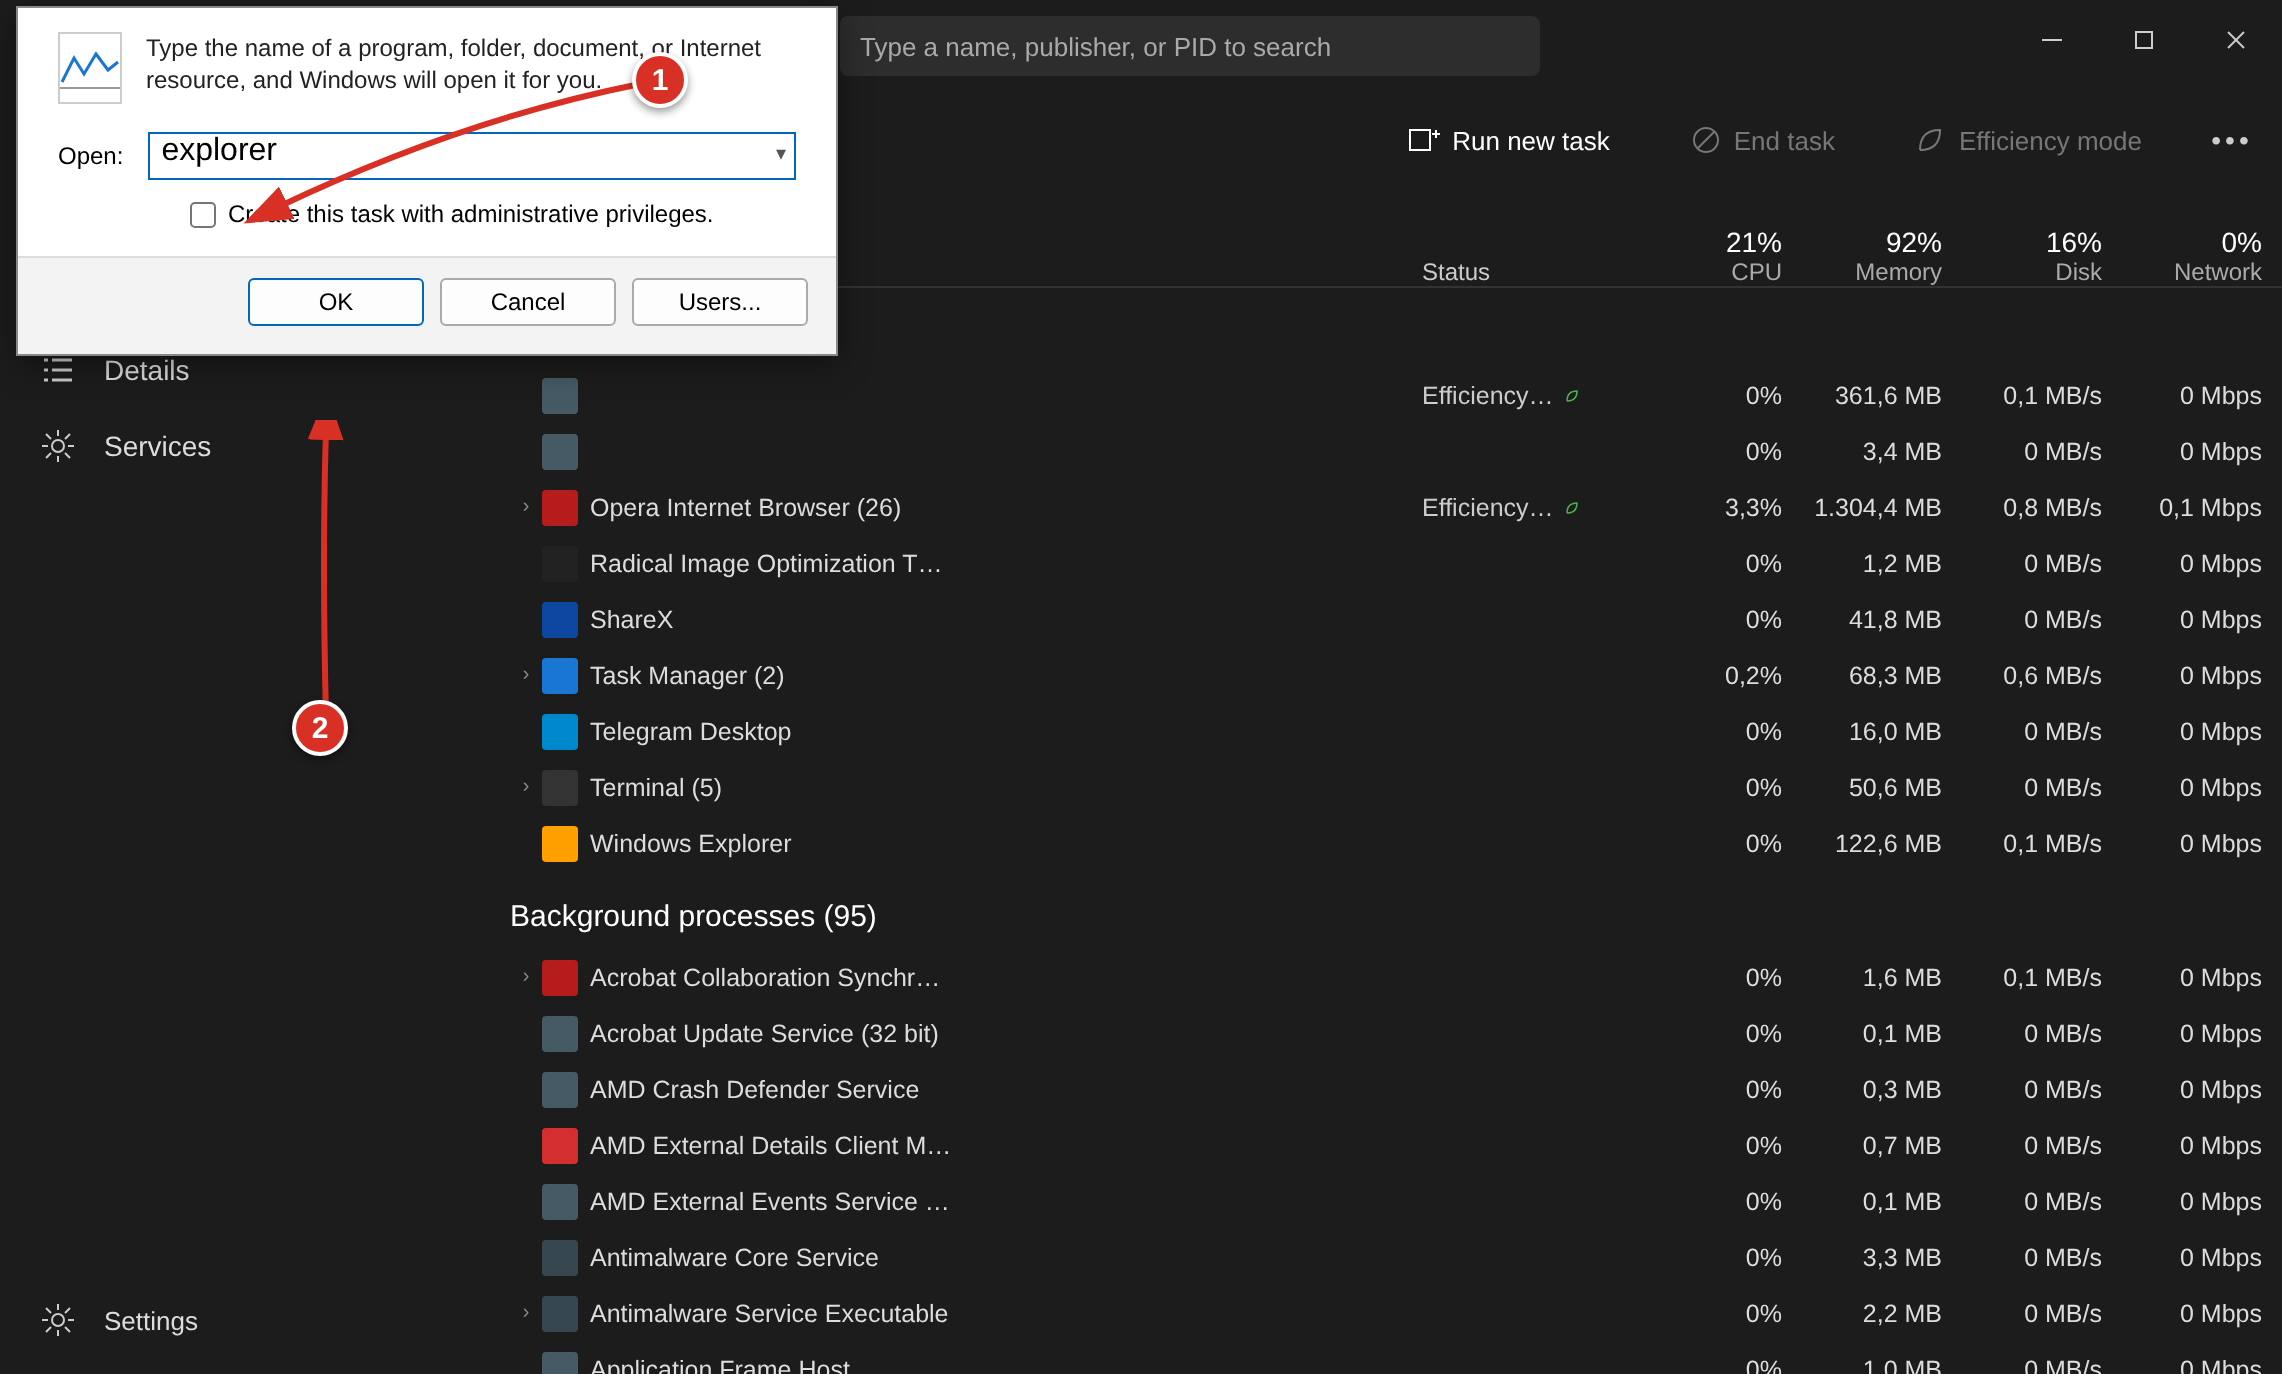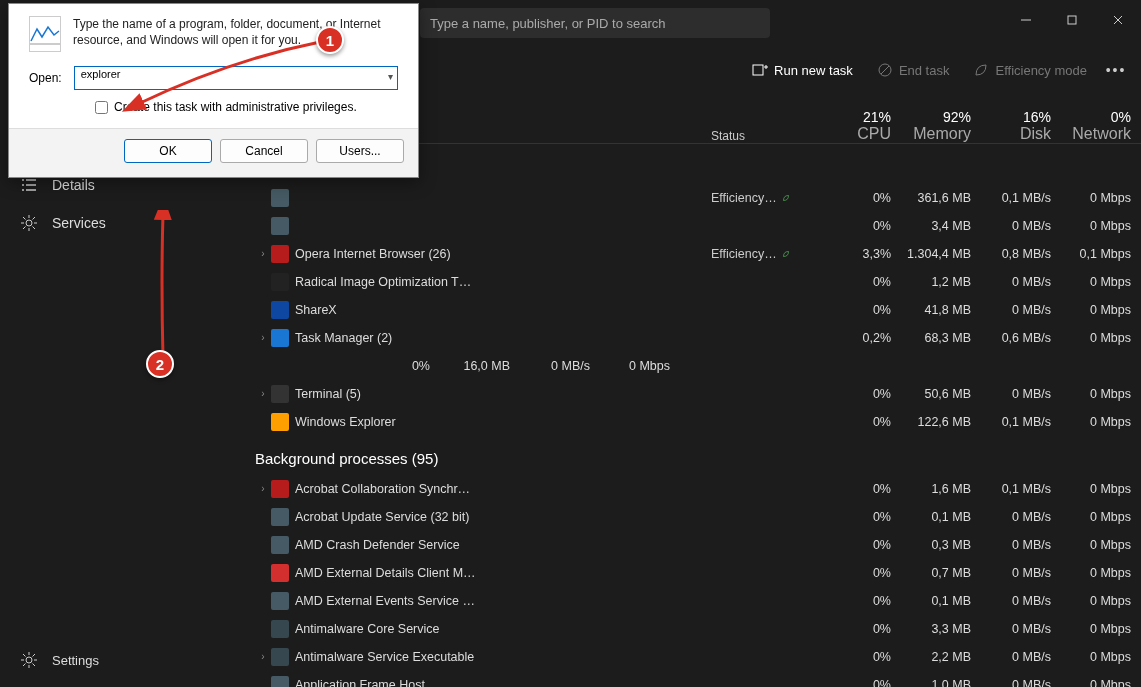--- a/index.html
+++ b/index.html
@@ -6,38 +6,38 @@
 body { background:#1c1c1c; width:1141px; height:687px; overflow:hidden; position:relative; color:#fff; }
 
 
 .task-mgr { position:absolute; left:0; top:0; width:1141px; height:687px; background:#1c1c1c; }
 .titlebar { height:40px; display:flex; align-items:center; justify-content:flex-end; }
 .titlebar .search { position:absolute; left:420px; top:8px; width:350px; height:30px; background:#2d2d2d; border-radius:4px; display:flex; align-items:center; padding:0 10px; color:#aaa; font-size:13px; }
 .winbtns { display:flex; }
 .winbtn { width:46px; height:40px; display:flex; align-items:center; justify-content:center; color:#ccc; font-size:12px; }
 .winbtn svg { width:12px; height:12px; }
 
-.toolbar { position:absolute; right:10px; top:56px; display:flex; align-items:center; gap:4px; }
+.toolbar { position:absolute; right:10px; top:56px; display:flex; align-items:center; gap:20px; }
 .tbtn { padding:6px 10px; display:flex; align-items:center; gap:6px; font-size:13px; color:#fff; border-radius:4px; }
 .tbtn.disabled { color:#777; }
 .tbtn svg { width:16px; height:16px; }
 .more { width:30px; text-align:center; color:#ccc; font-size:14px; letter-spacing:2px; }
 
 .sidebar { position:absolute; left:0; top:90px; width:240px; }
 .nav-item { display:flex; align-items:center; gap:14px; padding:10px 20px; font-size:14px; color:#ddd; }
 .nav-item svg { width:18px; height:18px; flex-shrink:0; }
 .settings { position:absolute; left:20px; bottom:18px; display:flex; align-items:center; gap:14px; font-size:13px; color:#ddd; }
 
 .content { position:absolute; left:240px; top:90px; right:0; bottom:0; }
 .header-row { display:flex; align-items:flex-end; border-bottom:1px solid #333; height:54px; font-size:12px; color:#ccc; }
 .col-name { flex:1; padding-left:15px; }
 .col-status { width:120px; padding-left:10px; }
 .col { width:80px; text-align:right; padding-right:10px; }
 .col .pct { font-size:14px; color:#fff; display:block; }
-.col .lbl { font-size:16px; color:#aaa; }
+.col .lbl { font-size:12px; color:#aaa; }
 
 .rows { overflow:hidden; }
 .row { display:flex; align-items:center; height:28px; font-size:12.5px; color:#ddd; border-bottom:1px solid transparent; }
 .row .exp { width:16px; text-align:center; color:#888; font-size:10px; }
 .row .icon { width:18px; height:18px; margin-right:6px; display:inline-flex; align-items:center; justify-content:center; border-radius:2px; font-size:10px; }
 .row .name { flex:1; display:flex; align-items:center; padding-left:15px; white-space:nowrap; overflow:hidden; }
 .row .status { width:120px; padding-left:10px; display:flex; align-items:center; gap:6px; color:#ccc; }
 .row .val { width:80px; text-align:right; padding-right:10px; color:#ddd; }
 .leaf { width:6px; height:6px; }
 
@@ -47,21 +47,21 @@
 .dialog { position:absolute; left:8px; top:3px; width:411px; background:#fff; border:1px solid #888; color:#000; box-shadow:0 4px 16px rgba(0,0,0,0.4); z-index:10; }
 .dlg-title { height:32px; display:flex; align-items:center; padding:0 8px; font-size:12px; }
 .dlg-title .ticon { width:16px; height:16px; margin-right:6px; }
 .dlg-close { position:absolute; right:2px; top:2px; width:40px; height:28px; display:flex; align-items:center; justify-content:center; font-size:14px; color:#333; border-radius:4px; }
 .dlg-body { padding:12px 20px 10px; display:flex; gap:12px; }
 .dlg-chart { width:36px; height:36px; border:1px solid #ccc; display:flex; align-items:center; justify-content:center; }
 .dlg-text { font-size:12px; color:#222; line-height:1.35; }
 .dlg-input-row { display:flex; align-items:center; padding:4px 20px 6px; gap:12px; }
 .dlg-input-row label { font-size:12px; }
 .dlg-input { flex:1; height:24px; border:1px solid #0067c0; padding:0 6px; font-size:12px; position:relative; }
-.dlg-input input { border:none; outline:none; width:calc(100% - 14px); font-size:11px; }
+.dlg-input input { border:none; outline:none; width:calc(100% - 14px); font-size:16px; }
 .dlg-input .chev { position:absolute; right:4px; top:4px; font-size:10px; color:#555; }
 .dlg-chk { display:flex; align-items:center; gap:6px; padding:4px 20px 14px 86px; font-size:12px; }
 .dlg-chk input { width:13px; height:13px; }
 .dlg-btns { display:flex; justify-content:flex-end; gap:8px; padding:10px 14px 14px; background:#f3f3f3; border-top:1px solid #ddd; }
 .dlg-btn { width:88px; height:24px; font-size:12px; border:1px solid #aaa; background:#fdfdfd; border-radius:3px; display:flex; align-items:center; justify-content:center; }
 .dlg-btn.primary { border:1px solid #0067c0; }
 
 
 .marker { position:absolute; width:28px; height:28px; border-radius:50%; background:#d93025; border:2px solid #fff; color:#fff; font-weight:bold; font-size:15px; display:flex; align-items:center; justify-content:center; z-index:20; box-shadow:0 2px 4px rgba(0,0,0,0.4); }
 .arrow { position:absolute; z-index:19; pointer-events:none; }
@@ -259,20 +259,25 @@
           </div>
           <div class="status">
             <span></span>
           </div>
           <div class="val">0,2%</div>
           <div class="val">68,3 MB</div>
           <div class="val">0,6 MB/s</div>
           <div class="val">0 Mbps</div>
         </div>
         <div class="row">
+          <div class="name">
+            <span class="exp"></span>
+            <span class="icon ic-tg"></span>
+            <span>Telegram Desktop</span>
+          </div>
           <div class="status">
             <span></span>
           </div>
           <div class="val">0%</div>
           <div class="val">16,0 MB</div>
           <div class="val">0 MB/s</div>
           <div class="val">0 Mbps</div>
         </div>
         <div class="row">
           <div class="name">

